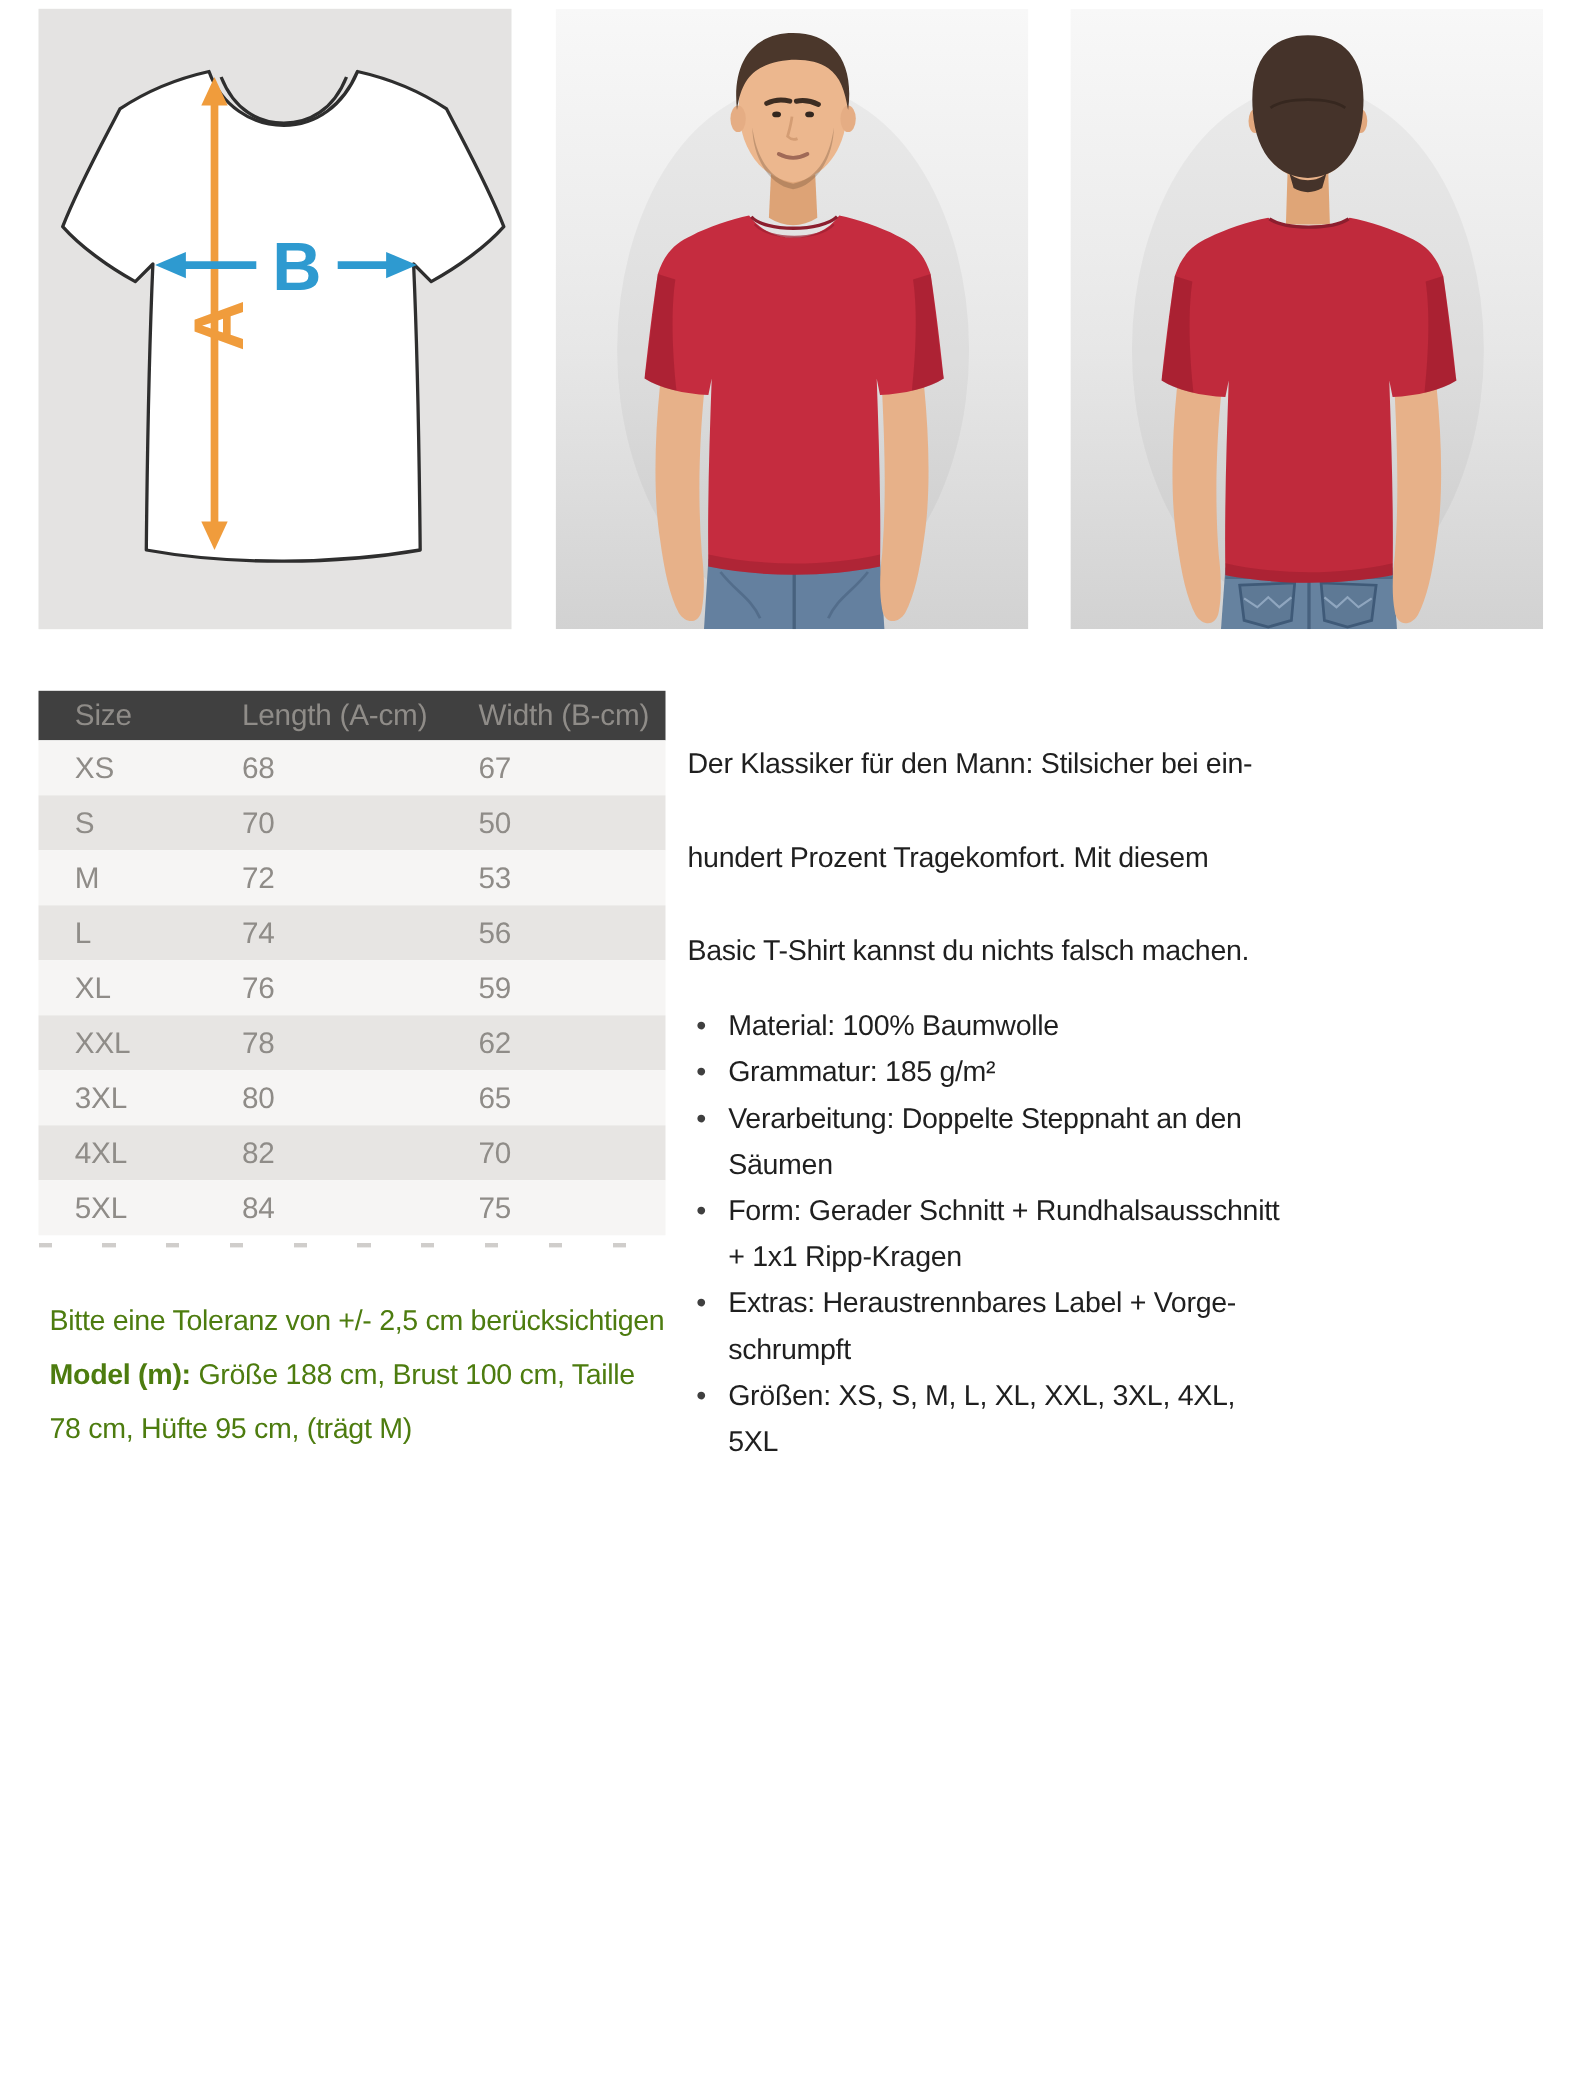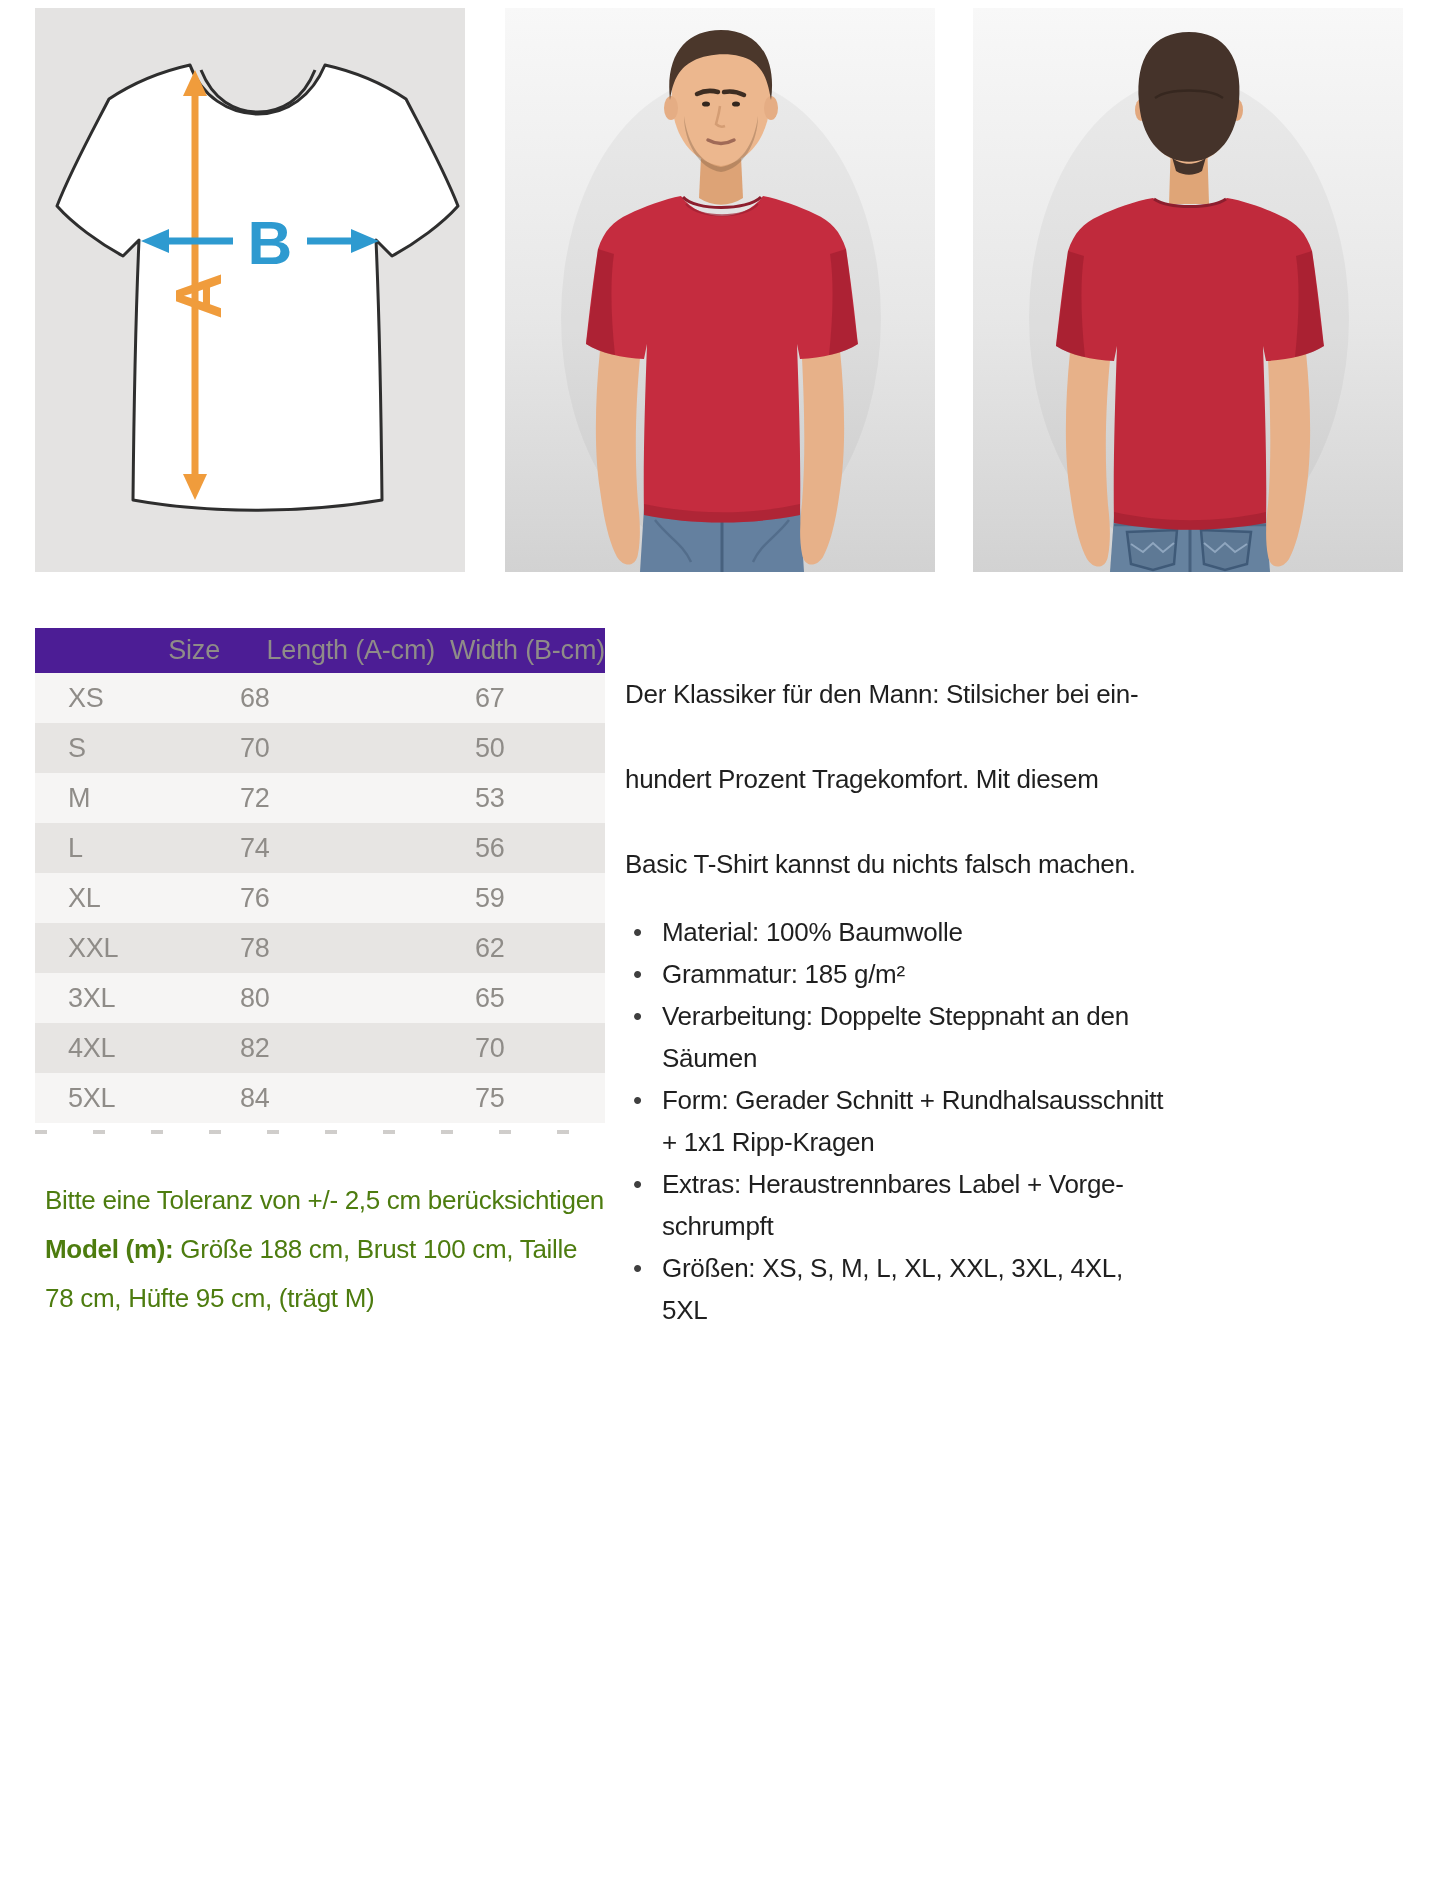--- a/index.html
+++ b/index.html
@@ -8,22 +8,22 @@
 
   
   .panel{position:absolute;top:8px;width:430px;height:564px;overflow:hidden;}
   .panel-1{left:35px;background:#e4e3e2;}
   .panel-2{left:505px;}
   .panel-3{left:973px;}
   .panel svg{display:block;width:430px;height:564px;}
 
   
   .size-table{position:absolute;left:35px;top:628px;width:570px;font-size:27px;color:#8f8c88;letter-spacing:-0.2px;}
-  .t-head{height:45px;background:#4c1d95;display:grid;grid-template-columns:185px 215px 1fr;align-items:center;text-align:right;}
-  .t-row{height:50px;display:grid;grid-template-columns:185px 215px 1fr;align-items:center;gap:20px;}
+  .t-head{height:45px;background:#404040;display:grid;grid-template-columns:185px 215px 1fr;align-items:center;}
+  .t-row{height:50px;display:grid;grid-template-columns:185px 215px 1fr;align-items:center;}
   .t-row:nth-child(odd){background:#e7e5e3;}
   .t-row:nth-child(even){background:#f6f5f4;}
   .t-cell:first-child{padding-left:33px;}
   .cutoff-strip{position:absolute;left:35px;top:1127px;width:570px;height:7px;
     background-image:repeating-linear-gradient(90deg, rgba(150,145,140,.45) 0 12px, transparent 12px 58px);
     background-size:100% 4px;background-position:0 bottom;background-repeat:no-repeat;}
 
   
   .description{position:absolute;left:625px;top:628px;width:545px;color:#1f1f1f;font-size:26px;letter-spacing:-0.3px;}
   .intro-line{display:block;line-height:37px;margin-top:48px;}

